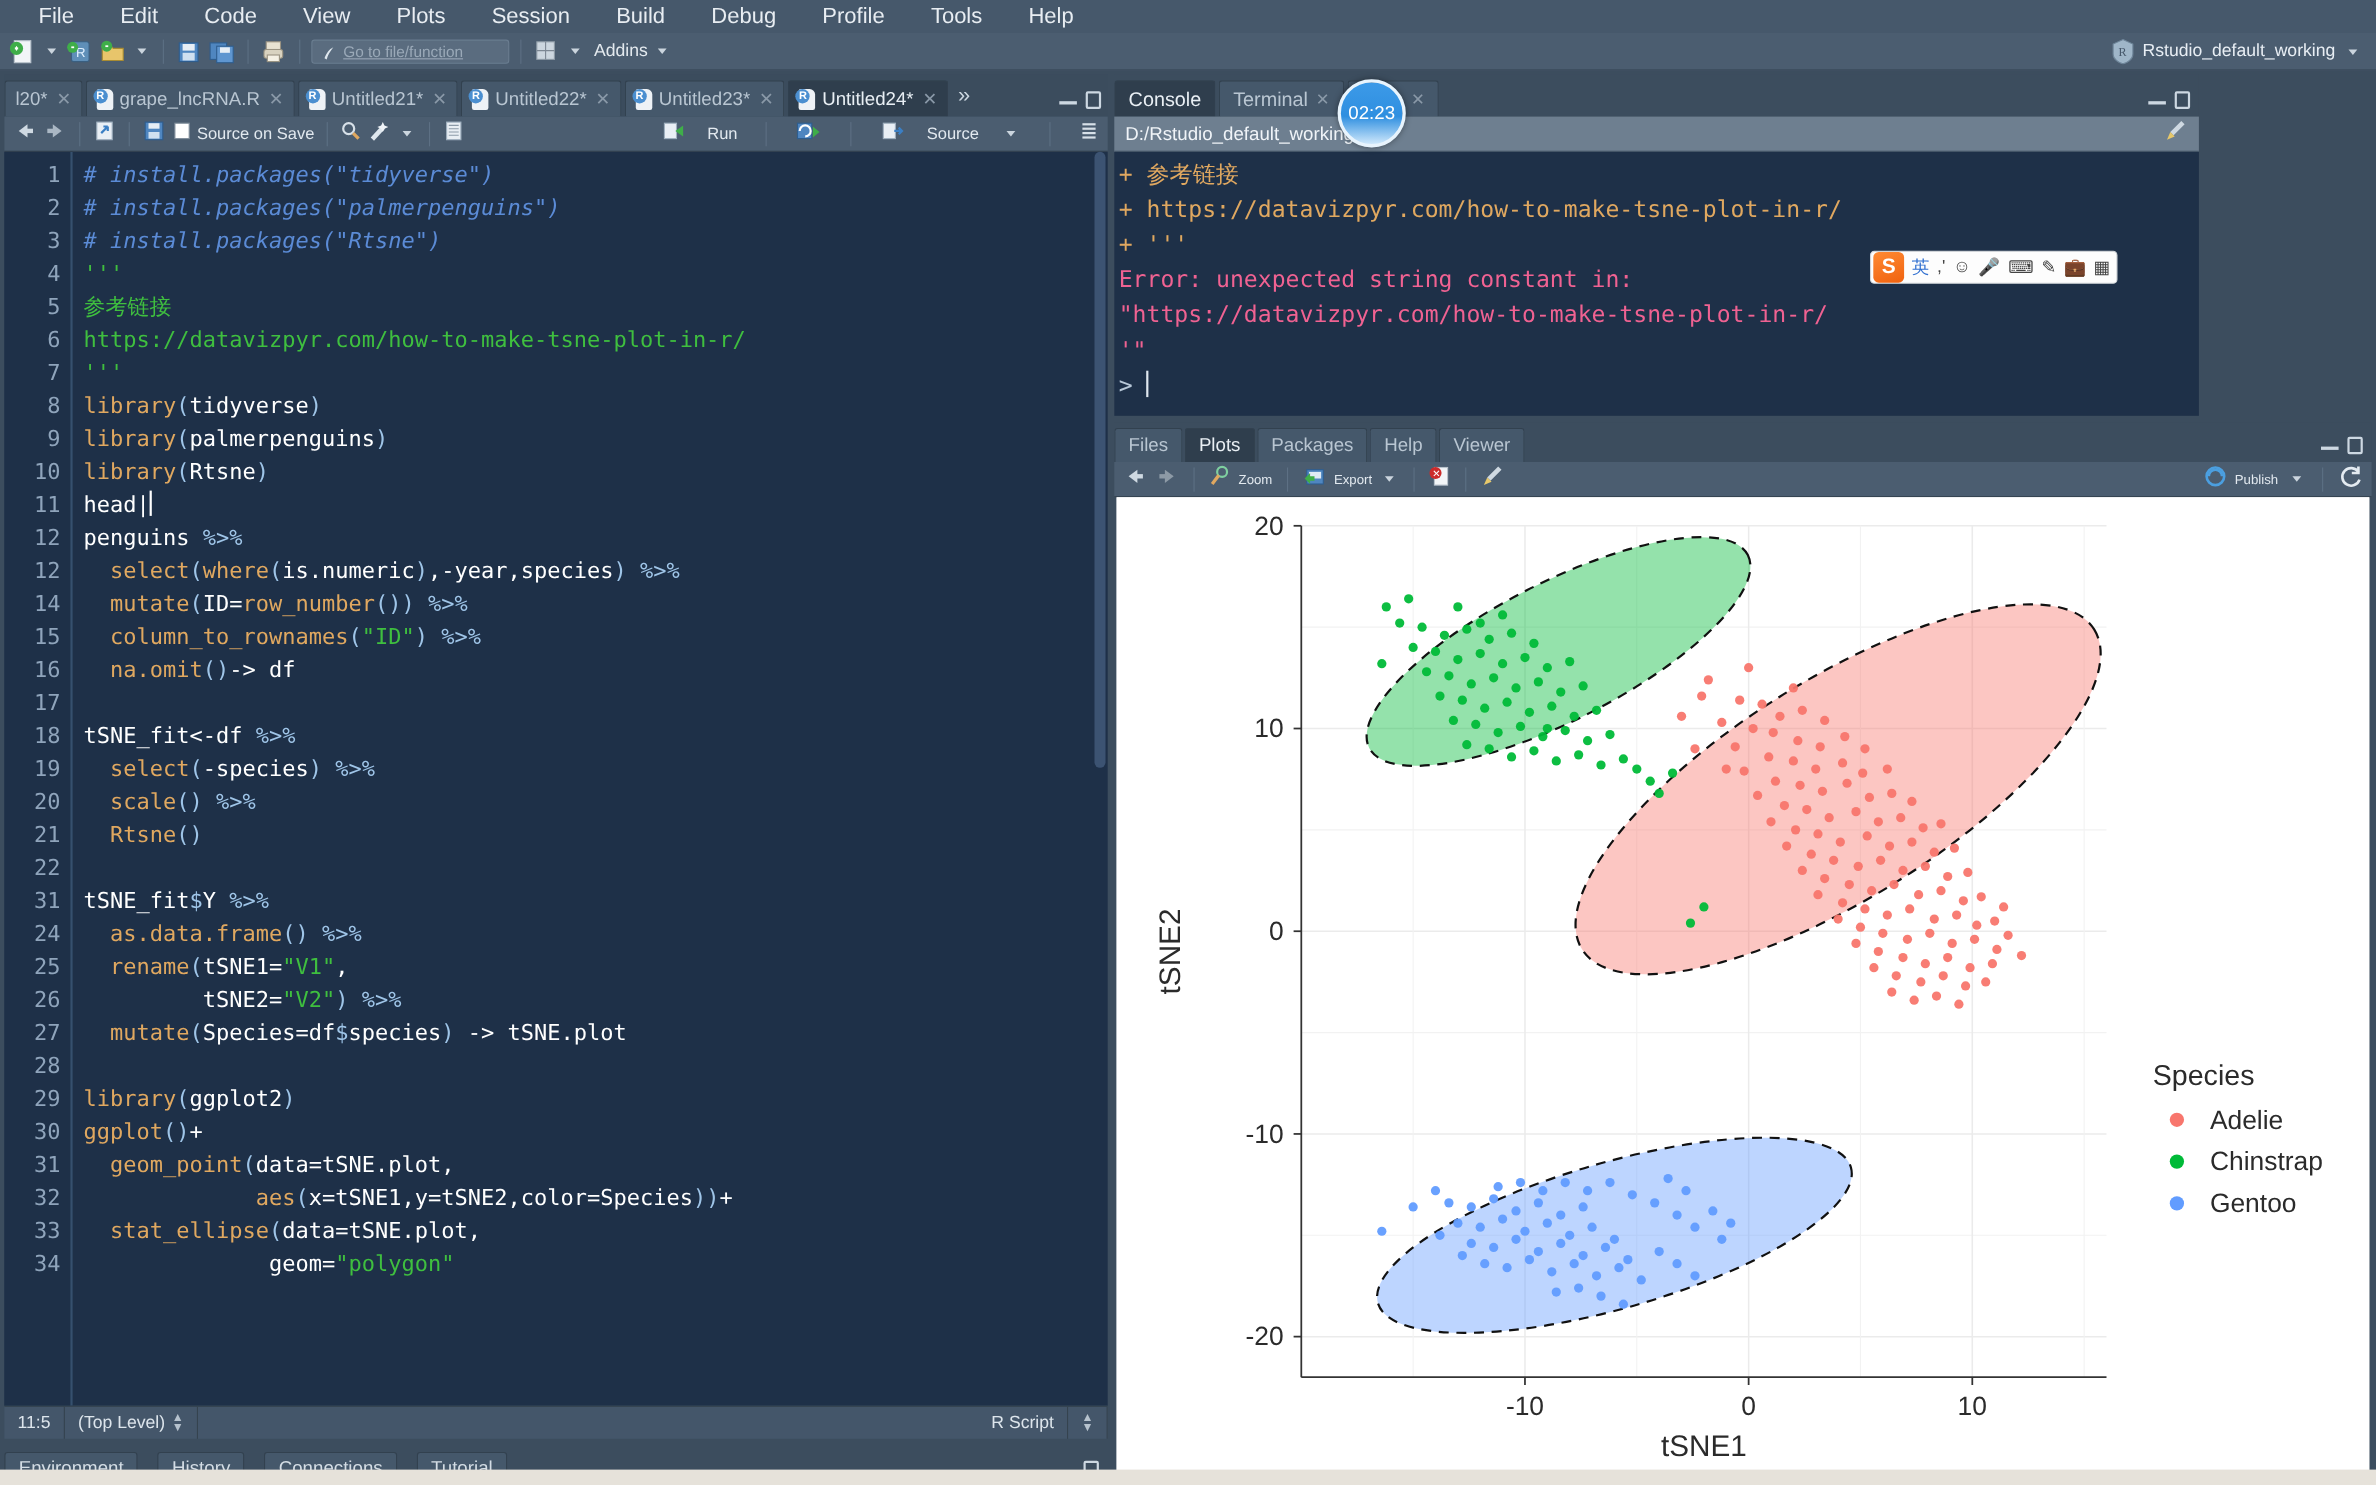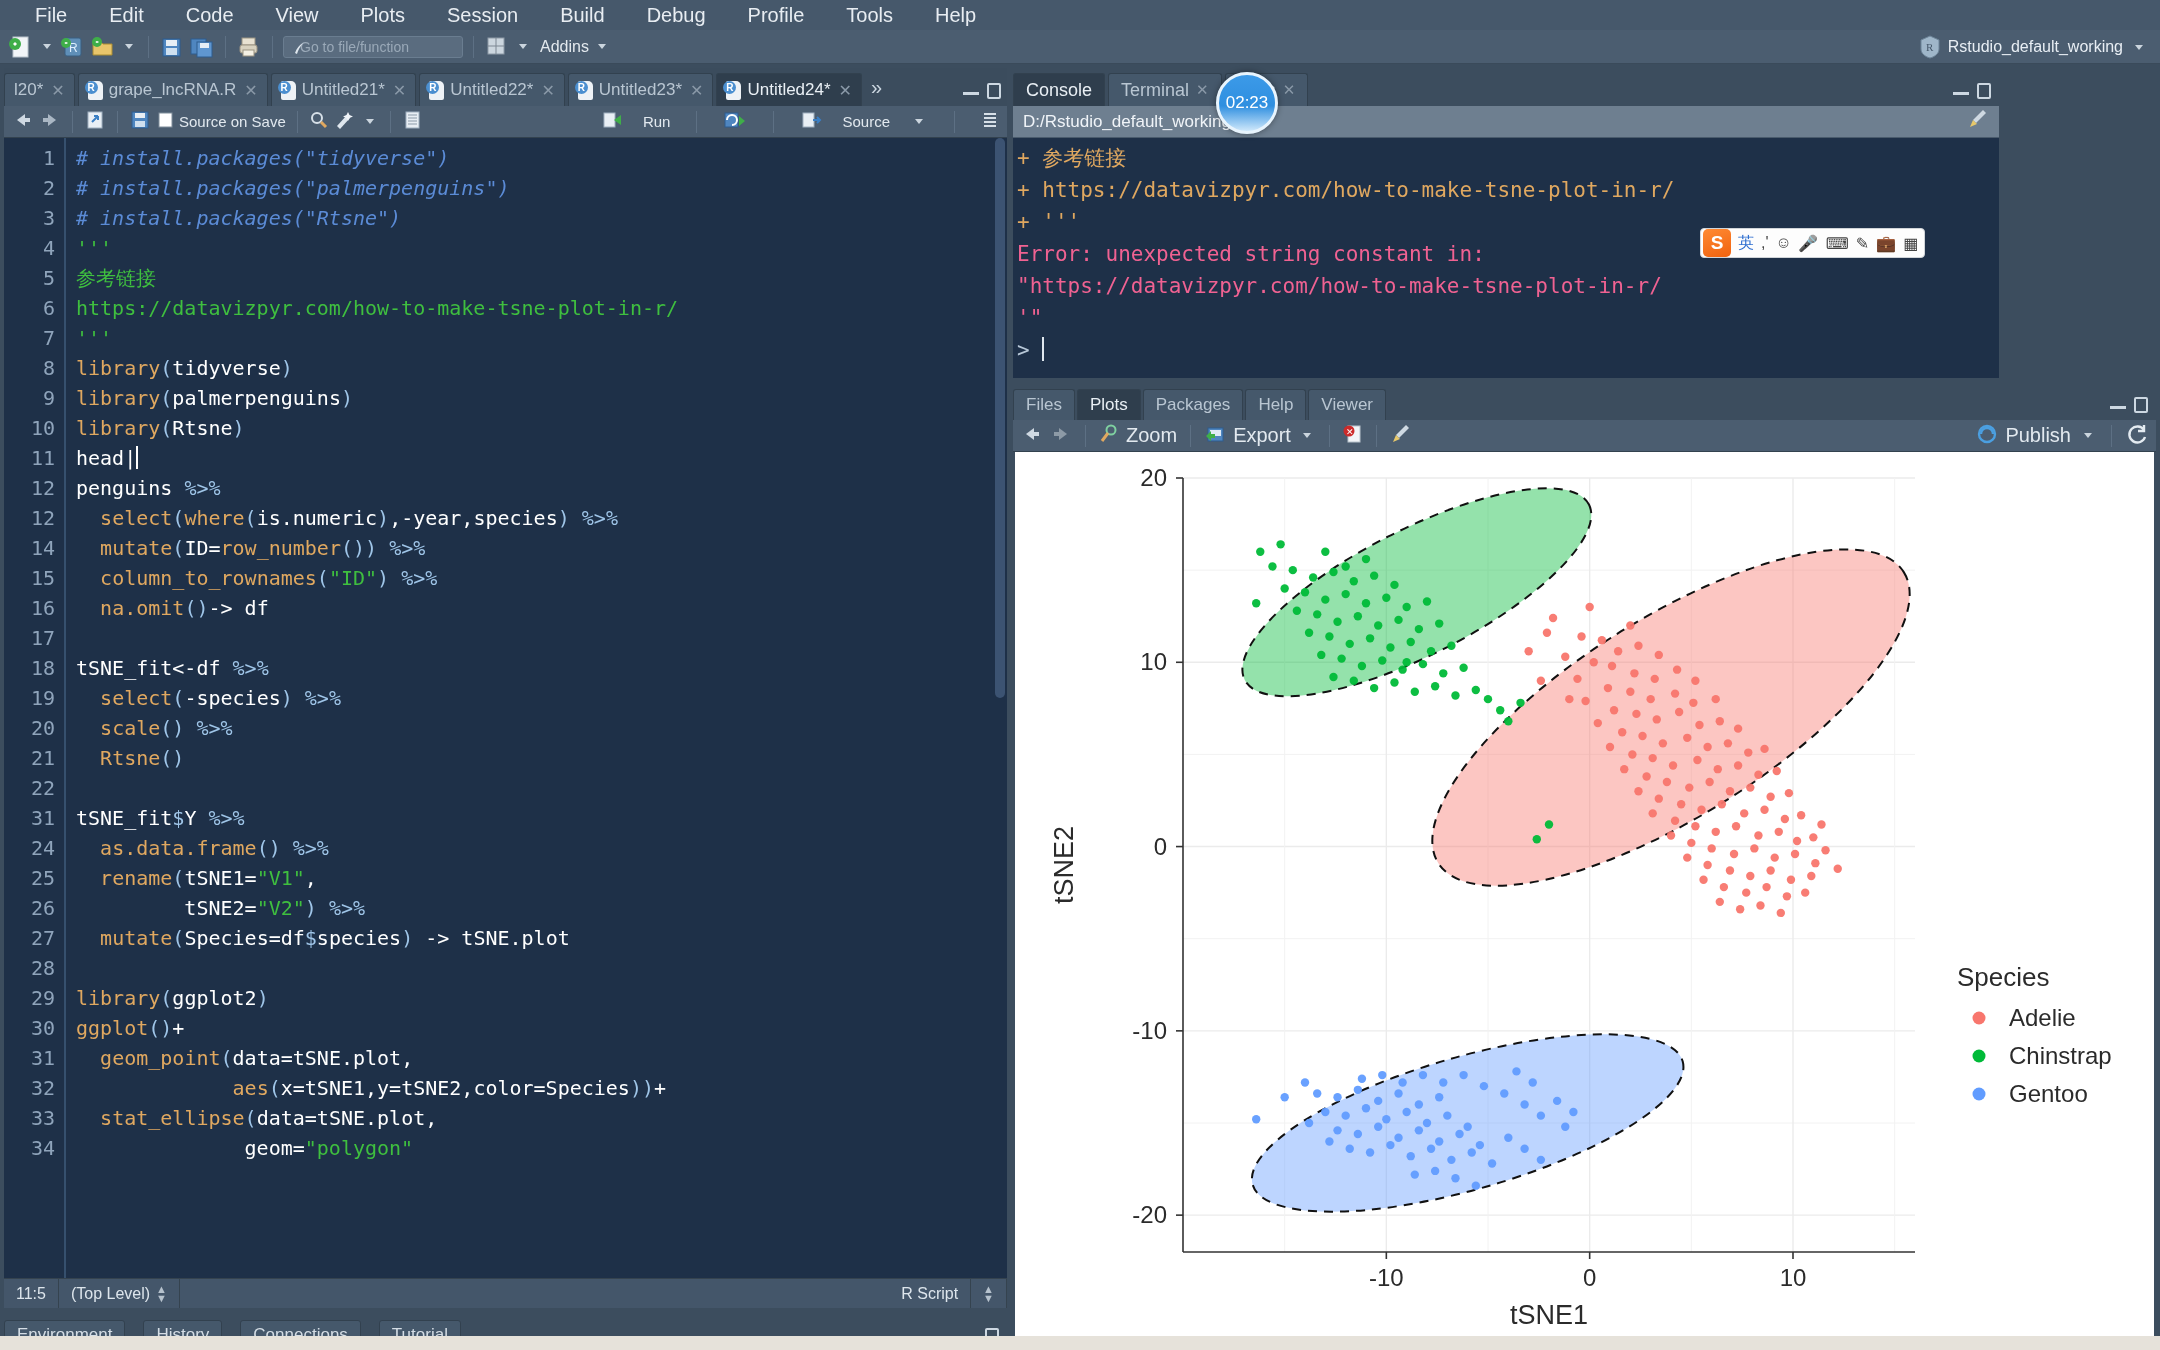--- a/index.html
+++ b/index.html
@@ -13,22 +13,22 @@
   .menubar .mi { color:#e8edf2; font-size:20px; padding:2px 21px; cursor:default; }
 
   
   .maintoolbar { height:34px; background:#4b5d70; display:flex; align-items:center;
      padding-left:8px; gap:4px; border-bottom:1px solid #3a4a5a; position:relative;}
   .tbicon { width:26px; height:24px; position:relative; display:inline-block; }
   .caret { width:0;height:0;border-left:4px solid transparent;border-right:4px solid transparent;
      border-top:5px solid #cbd5de; display:inline-block; margin:0 5px; }
   .tbsep { width:1px; height:22px; background:#5d7084; margin:0 6px; }
   .gotofile { width:180px; height:22px; background:#5a6c7f; border:1px solid #6a7d90;
-     border-radius:3px; color:#9aa9b8; font-size:14px; line-height:20px; padding-left:16px;
-     position:relative; }
+     border-radius:3px; color:#9aa9b8; font-size:14px; line-height:20px; padding-left:28px;
+     position:relative;text-decoration:underline; }
   .gotofile .magn { position:absolute; left:7px; top:3px; }
   .addins { color:#e3e9ee; font-size:16px; margin-left:4px; }
   .projbadge { position:absolute; right:12px; top:5px; display:flex; align-items:center;
      gap:7px; color:#e8eef4; font-size:16px; }
 
   
   .pane-wrap { position:absolute; top:64px; left:0; width:2160px; height:1286px; }
 
   
   .source-pane { position:absolute; left:4px; top:4px; width:1003px; height:1240px;
@@ -107,21 +107,21 @@
   .plots-pane { position:absolute; left:1013px; top:320px; width:1143px; height:966px;
      background:#3c4d5e; }
   .p-tabs { height:36px; display:flex; align-items:flex-end; position:relative; }
   .p-tabs .t { height:31px; background:#45586b; border:1px solid #32414f; border-bottom:none;
      color:#b9c6d2; font-size:17px; padding:15px 12px; display:flex; align-items:center;
      margin-right:2px; border-radius:3px 3px 0 0; }
   .p-tabs .t.active { background:#2f3e4d; color:#e9eff4; }
   .p-tabs .winbtns { position:absolute; right:8px; bottom:7px; display:flex; gap:8px; }
   .p-toolbar { height:32px; background:#4b5d70; display:flex; align-items:center;
      gap:7px; padding-left:8px; position:relative; border-bottom:1px solid #33424f; }
-  .p-toolbar .lbl { color:#e2e9ef; font-size:20px; }
+  .p-toolbar .lbl { color:#e2e9ef; font-size:12px; }
   .p-right { position:absolute; right:8px; display:flex; align-items:center; gap:8px; }
   .plot-canvas { position:absolute; top:68px; left:2px; right:2px; bottom:2px;
      background:#ffffff; }
 
   .winbtn-min { width:16px; height:12px; border-bottom:3px solid #cdd8e2; }
   .winbtn-max { width:14px; height:16px; border:2px solid #cdd8e2; border-radius:2px; }
 
   
   .timer-bubble { position:absolute; left:1216px; top:72px; width:62px; height:62px;
      border-radius:50%; background:linear-gradient(180deg,#3c9ae8 0%,#2f8fe0 55%,#cfe8fb 100%);

